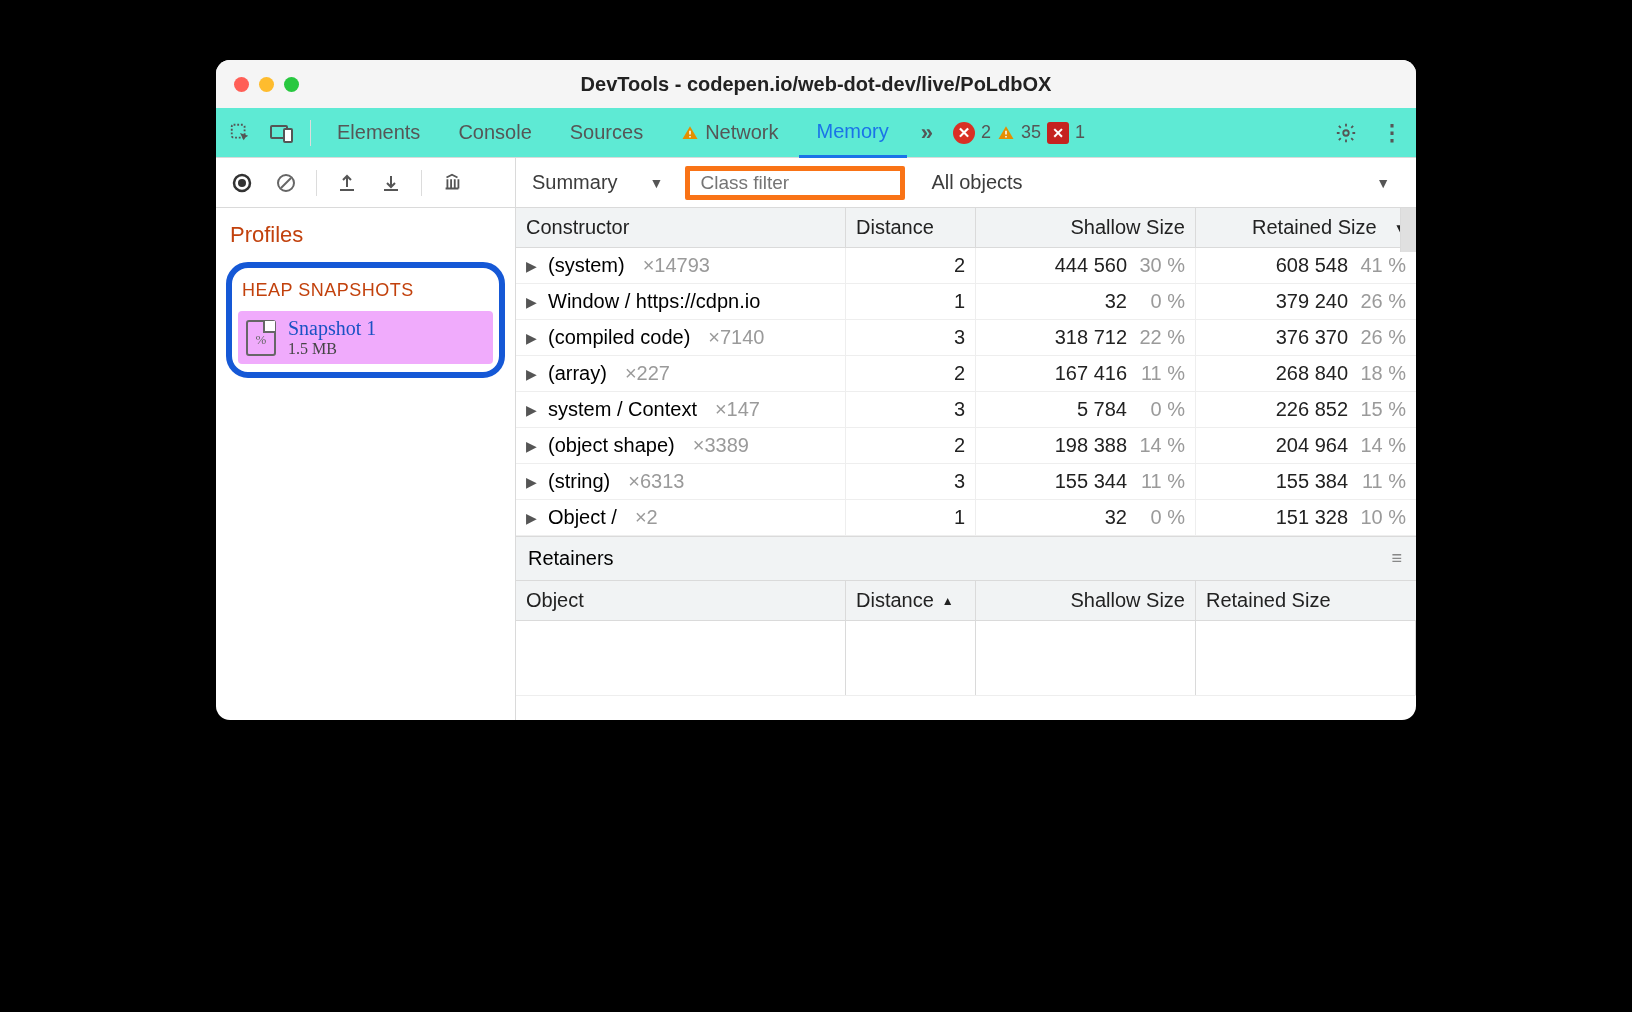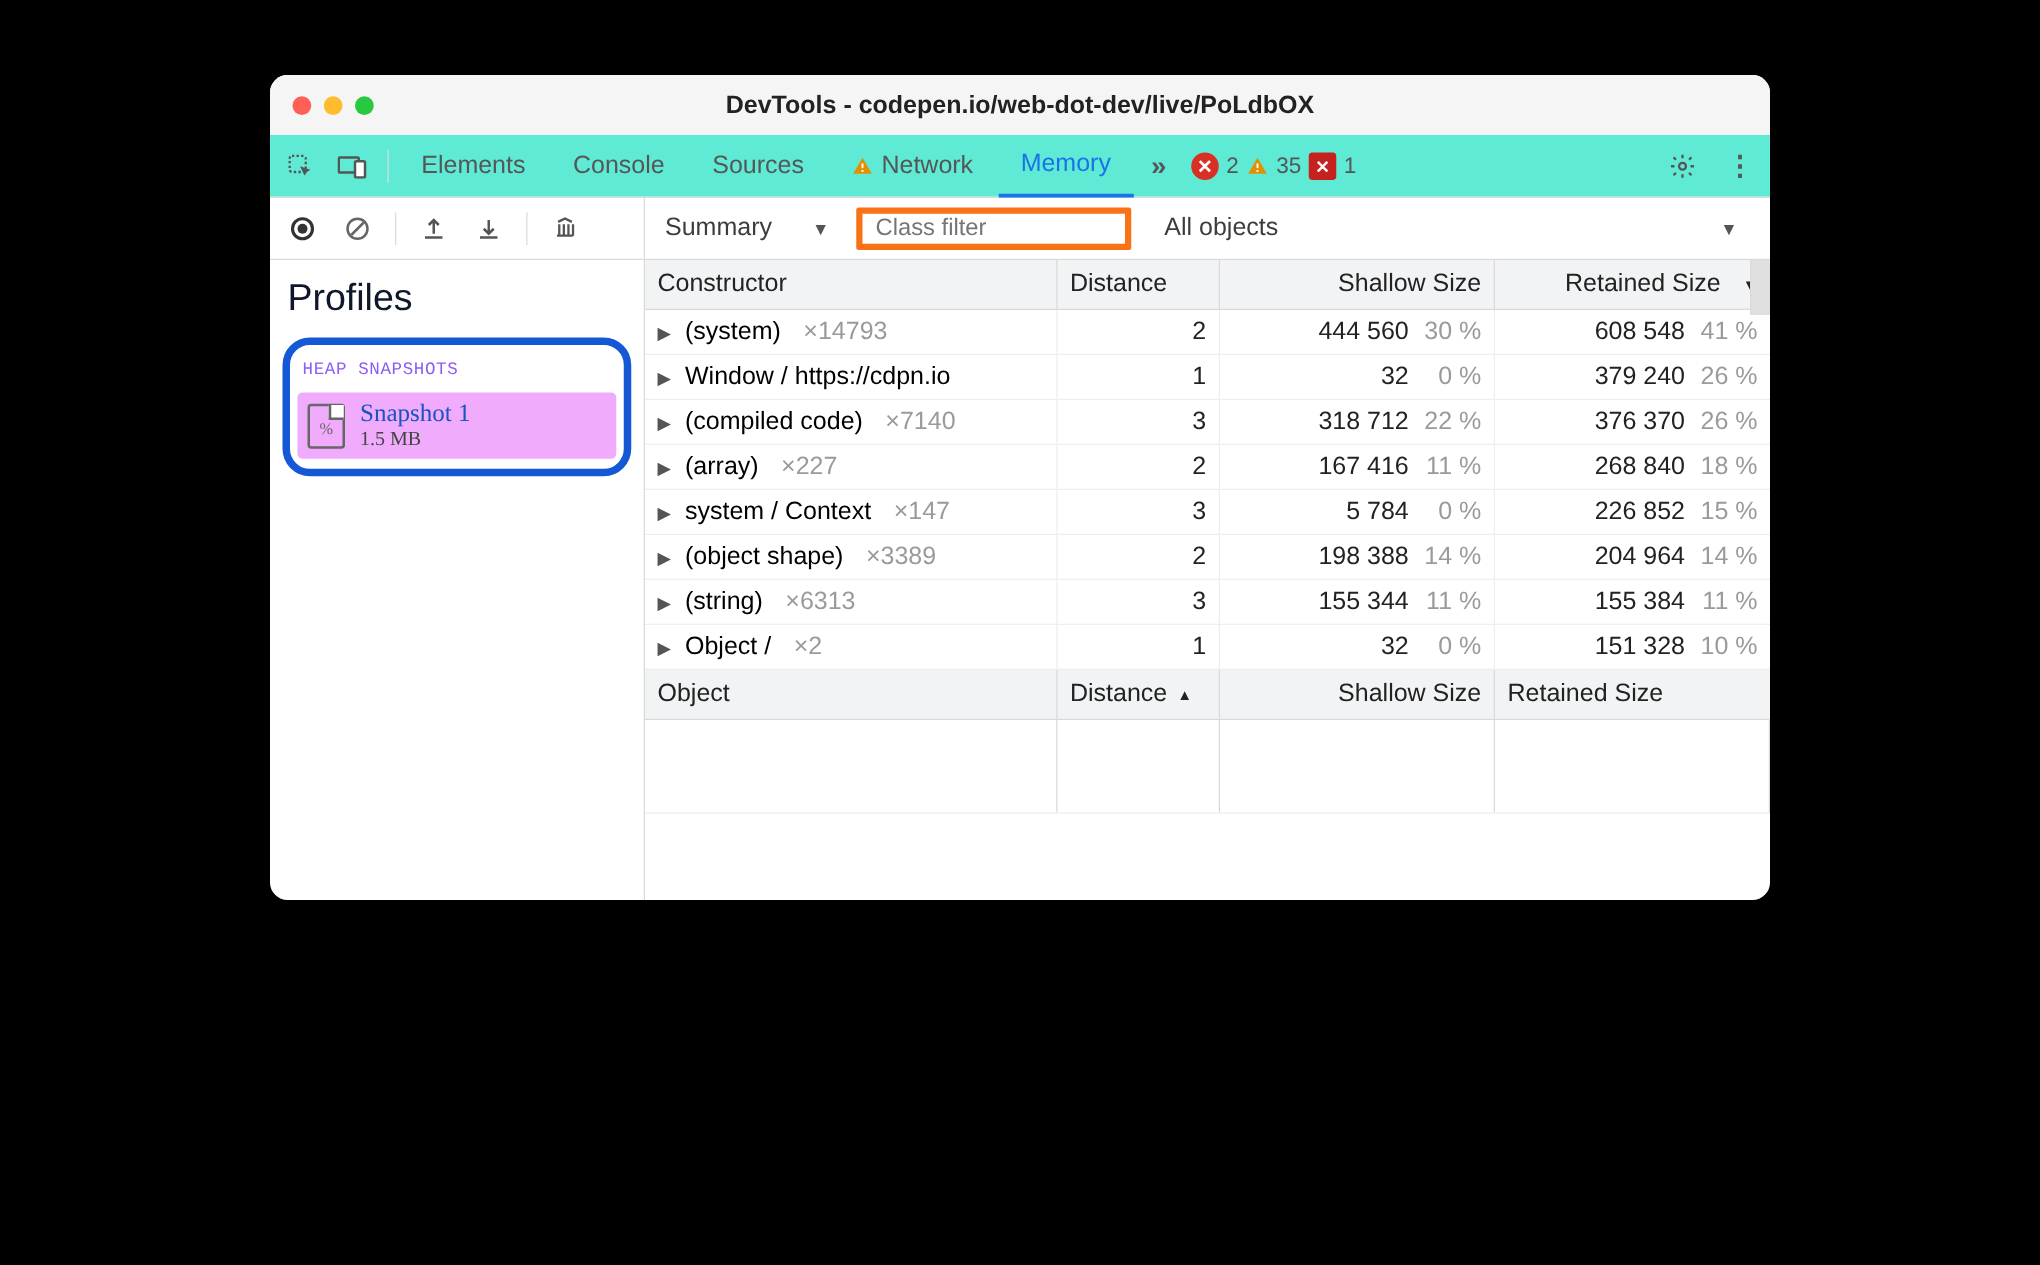--- a/index.html
+++ b/index.html
@@ -100,35 +100,34 @@
     height: 50px;
     border-bottom: 1px solid #dadada;
     display: flex;
     align-items: center;
     padding: 0 6px;
     gap: 4px;
   }
   .vsep { width:1px; height:26px; background:#dcdcdc; margin:0 6px;}
   .profiles-header {
     padding: 14px 14px 8px 14px;
-    font-size: 30px;
-    color: #0f172a;
+    font-size: 22px;
+    color: #c2410c;
   }
   .highlight-wrap {
     margin: 6px 10px;
     border: 6px solid #1558d6;
     border-radius: 22px;
     padding: 4px 6px 8px 6px;
   }
   .heap-label {
-    font-size: 14px;
-    color: #8b5cf6;
+    font-size: 18px;
+    color: #c2410c;
     letter-spacing: .5px;
     padding: 8px 4px 10px 4px;
-    font-family: Liberation Mono, monospace;
   }
   .snapshot-row {
     background: #f0abfc;
     display: flex;
     align-items: center;
     gap: 12px;
     padding: 6px 8px;
     border-radius: 4px;
     cursor: pointer;
     font-family: Liberation Serif, serif;
@@ -511,20 +510,24 @@
               <span>32</span>
               <span class="pct">0 %</span>
             </div>
             <div class="cell-num">
               <span>151 328</span>
               <span class="pct">10 %</span>
             </div>
           </div>
         </div>
 
+      <div class="retainers-hdr">
+        <span>Retainers</span>
+        <span class="ham">≡</span>
+      </div>
 
       <div class="thead2">
         <div>
             <span>Object</span>
           </div>
         <div class="dist">
             <span>Distance</span>
             <span class="sort-tri" style="margin-left:2px;">▲</span>
           </div>
         <div class="sh">

